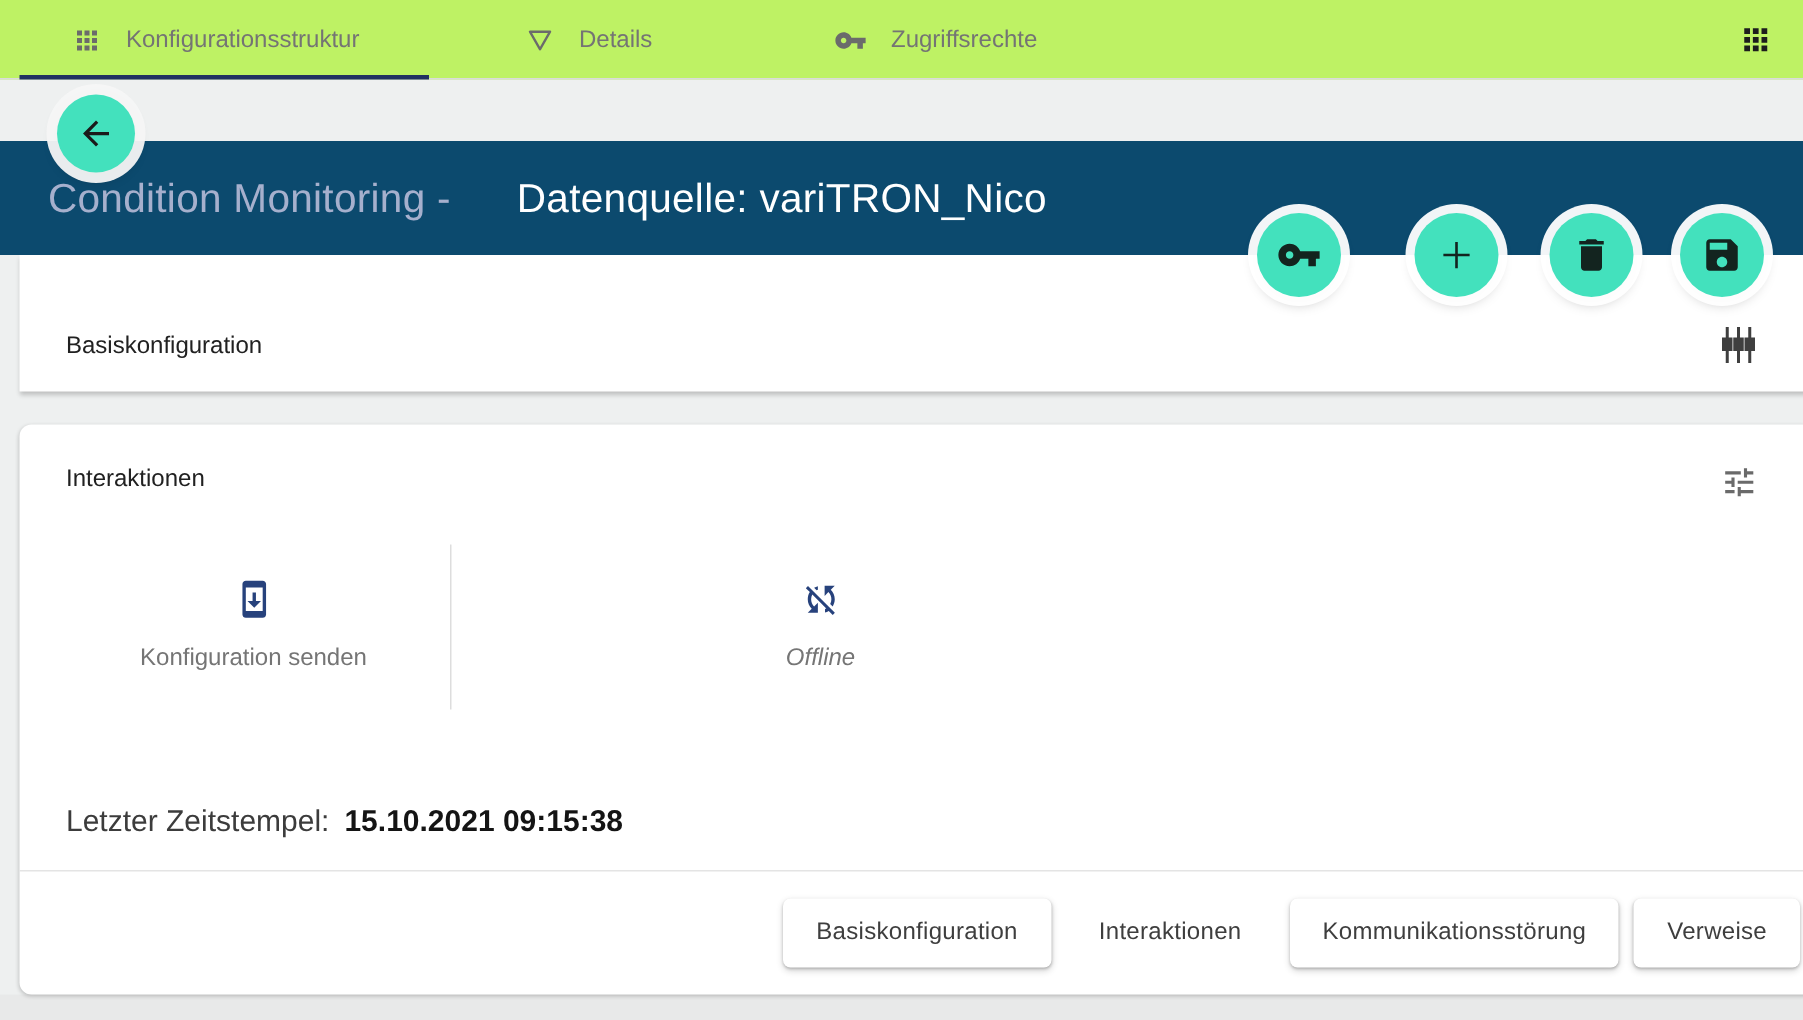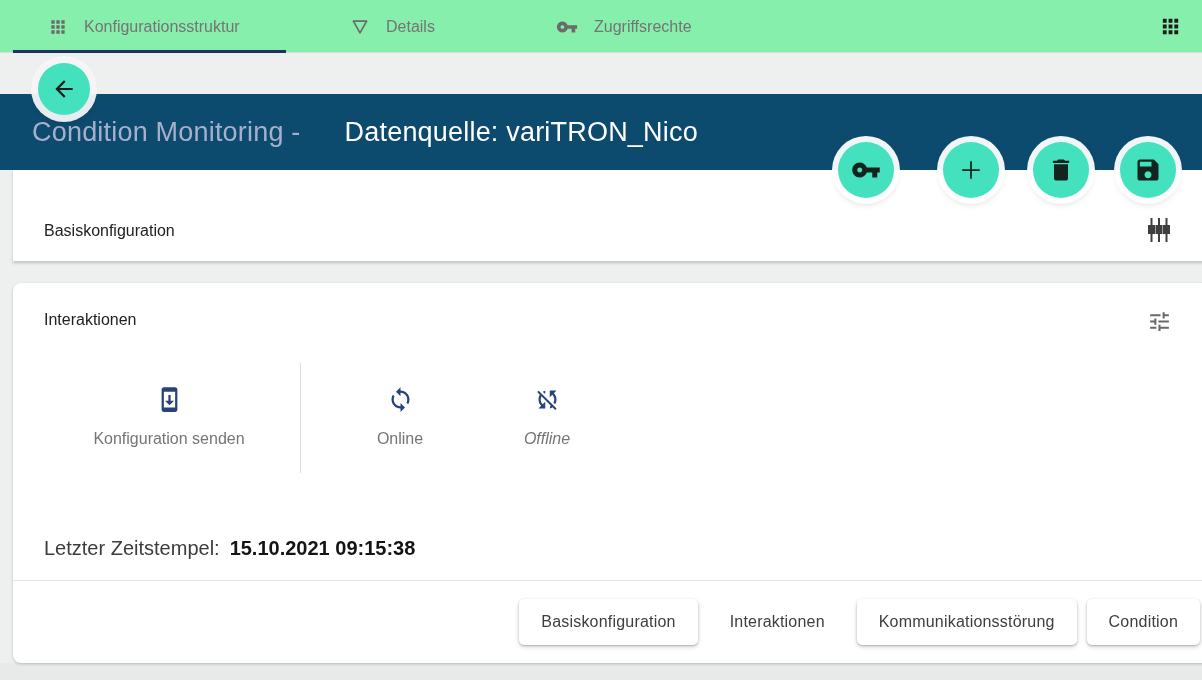--- a/index.html
+++ b/index.html
@@ -8,21 +8,21 @@
     position:relative;
     background:#eef0f0;
     font-family:"Liberation Sans", sans-serif;
     -webkit-font-smoothing:antialiased;
   }
   svg { display:block; }
 
   
   .tabbar {
     position:absolute; top:0; left:0; width:1202px; height:53px;
-    background:#86efac; border-bottom:1px solid #dadbdb;
+    background:#bef264; border-bottom:1px solid #dadbdb;
   }
   .tab {
     position:absolute; top:0; height:53px;
     display:flex; align-items:center; gap:16px;
     color:#747474; font-size:16px; cursor:pointer; white-space:nowrap;
   }
   .tab .ticon { color:#6b6b6b; }
   .tab-underline {
     position:absolute; left:13px; bottom:-1px; width:273px; height:3px;
     background:#213161;
@@ -220,43 +220,35 @@
     <span class="aicon">
       <svg width="27" height="27" viewBox="0 0 24 24" fill="currentColor">
           <path d="M17 1.01L7 1c-1.1 0-2 .9-2 2v18c0 1.1.9 2 2 2h10c1.1 0 2-.9 2-2V3c0-1.1-.9-1.99-2-1.99zM17 19H7V5h10v14zm-1-6h-3V8h-2v5H8l4 4 4-4z"></path>
         </svg>
     </span>
     <span class="alabel">Konfiguration senden</span>
   </div>
 
   <div class="vdivider"></div>
 
-  <div class="action-item ai-online">
-    <span class="aicon">
-      <svg width="27" height="27" viewBox="0 0 24 24" fill="currentColor">
-          <path d="M12 4V1L8 5l4 4V6c3.31 0 6 2.69 6 6 0 1.01-.25 1.97-.7 2.8l1.46 1.46C19.54 15.03 20 13.57 20 12c0-4.42-3.58-8-8-8zm0 14c-3.31 0-6-2.69-6-6 0-1.01.25-1.97.7-2.8L5.24 7.74C4.46 8.97 4 10.43 4 12c0 4.42 3.58 8 8 8v3l4-4-4-4v3z"></path>
-        </svg>
-    </span>
-    <span class="alabel">Online</span>
-  </div>
 
   <div class="action-item ai-offline">
     <span class="aicon">
       <svg width="27" height="27" viewBox="0 0 24 24" fill="currentColor">
           <path d="M10 6.35V4.26c-.8.21-1.55.54-2.23.96l1.46 1.46c.25-.12.5-.24.77-.33zM2.86 5.41l2.36 2.36C4.45 8.99 4 10.44 4 12c0 2.21.91 4.2 2.36 5.64L4 20h6v-6l-2.24 2.24C6.68 15.15 6 13.66 6 12c0-1.01.25-1.97.7-2.8l8.28 8.28c-.25.13-.5.25-.77.34v2.09c.8-.21 1.55-.54 2.23-.96l2.36 2.36 1.27-1.27L4.14 4.14 2.86 5.41zM20 4h-6v6l2.24-2.24C17.32 8.85 18 10.34 18 12c0 1.01-.25 1.97-.7 2.8l1.46 1.46C19.54 15.03 20 13.57 20 12c0-2.21-.91-4.2-2.36-5.64L20 4z"></path>
         </svg>
     </span>
     <span class="alabel">Offline</span>
   </div>
 
   <div class="timestamp">
     <span>Letzter Zeitstempel:</span><b>15.10.2021 09:15:38</b>
   </div>
 
   <div class="card-footer">
     <button class="btn">Basiskonfiguration</button>
     <button class="btn btn-flat">Interaktionen</button>
     <button class="btn">Kommunikationsstörung</button>
-    <button class="btn btn-verweise">Condition</button>
+    <button class="btn btn-verweise">Verweise</button>
   </div>
 </div>
 
 <div class="bottom-strip"></div>
 
 </body></html>

